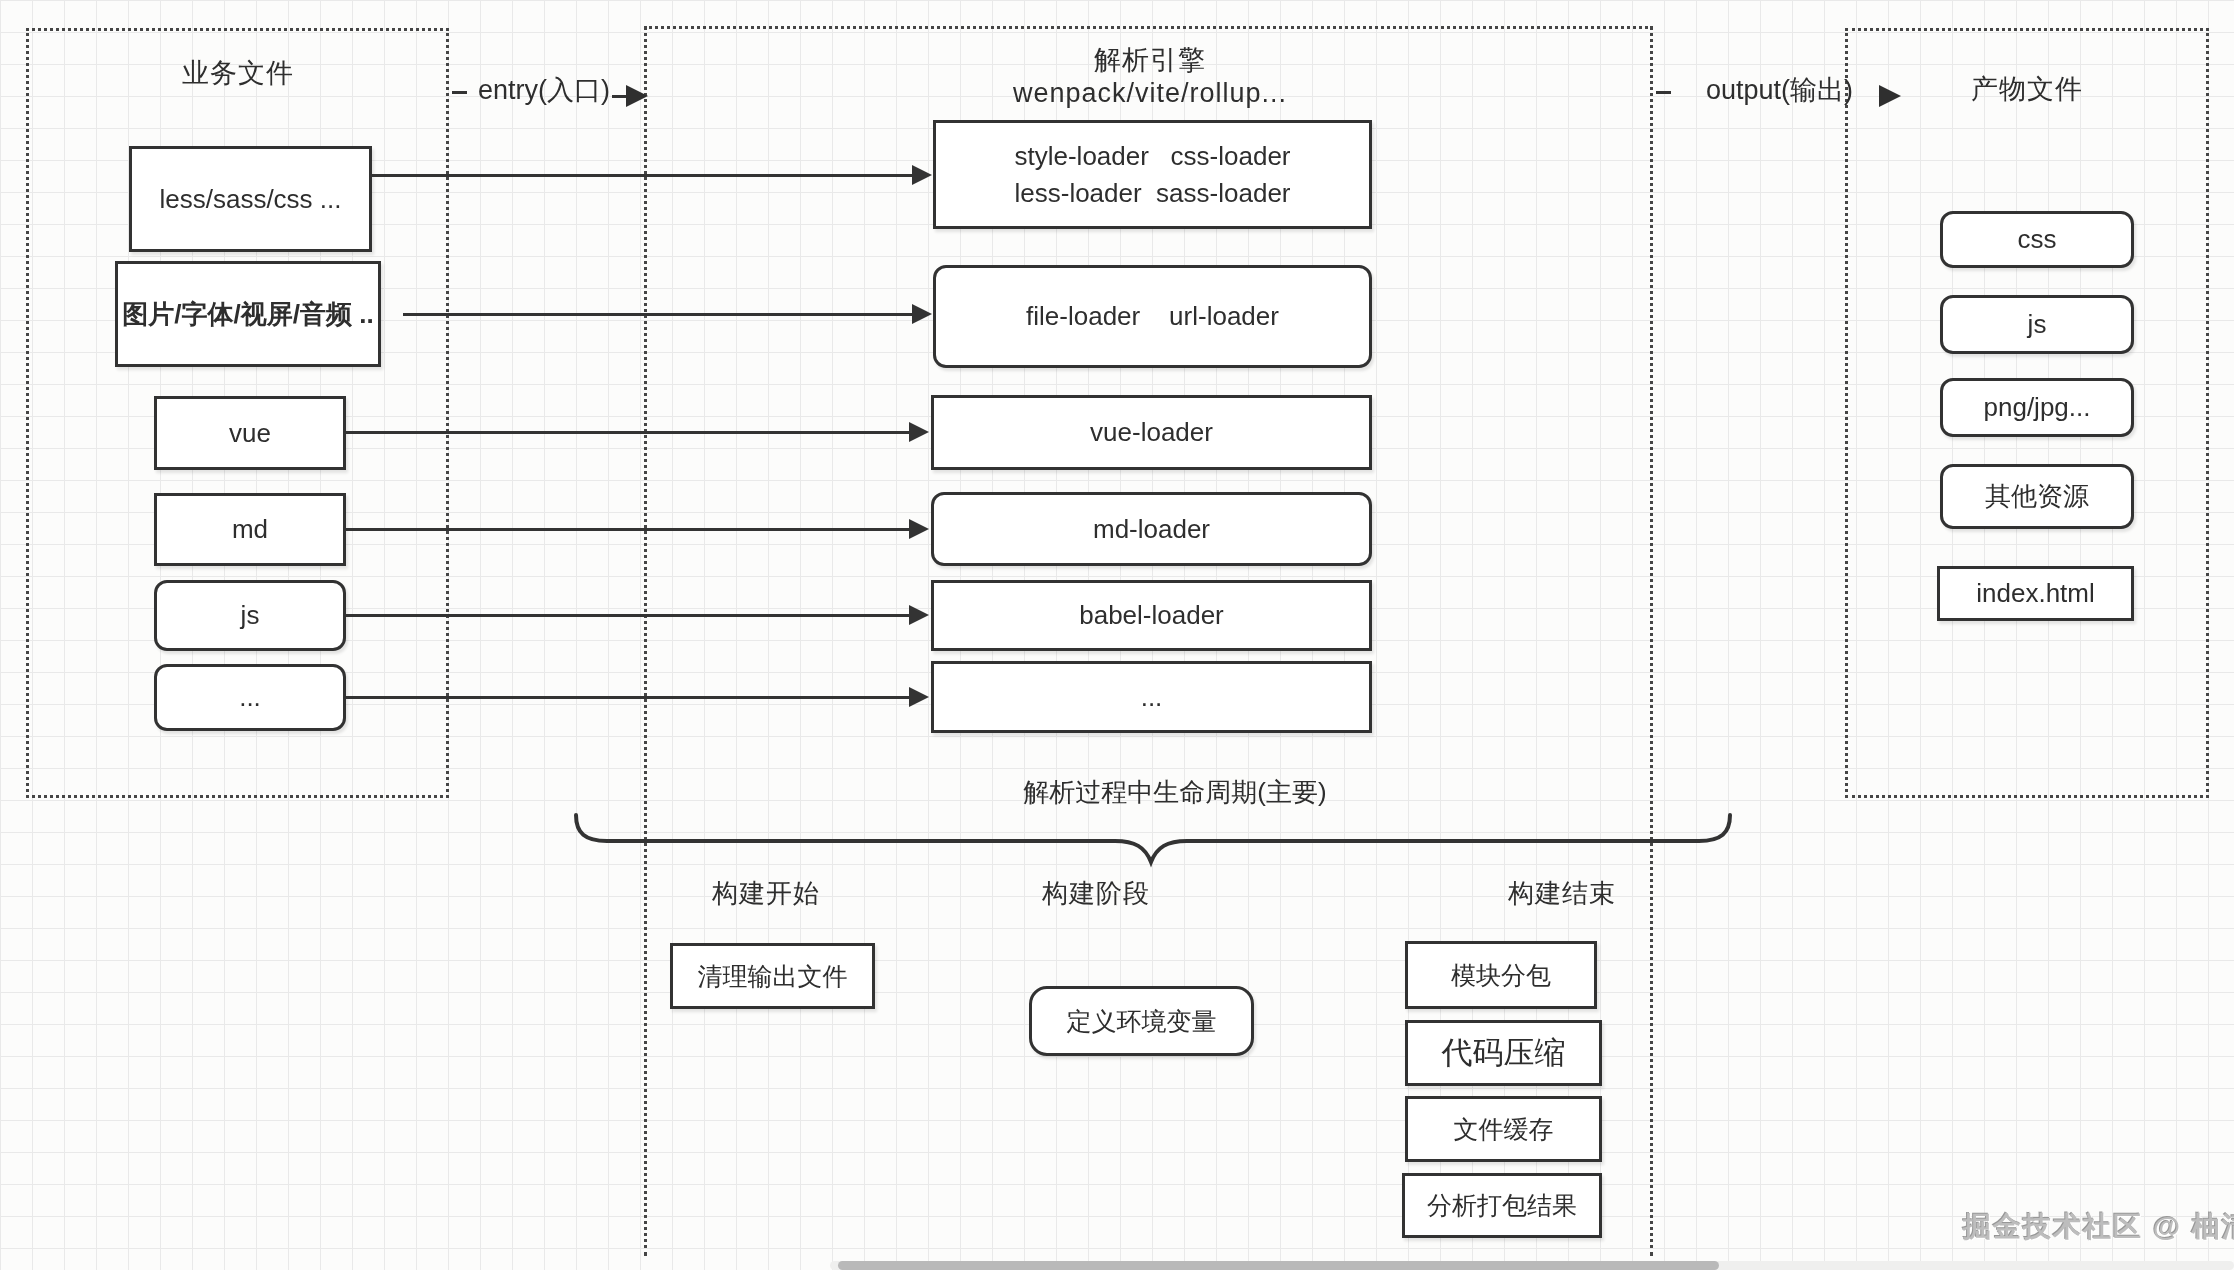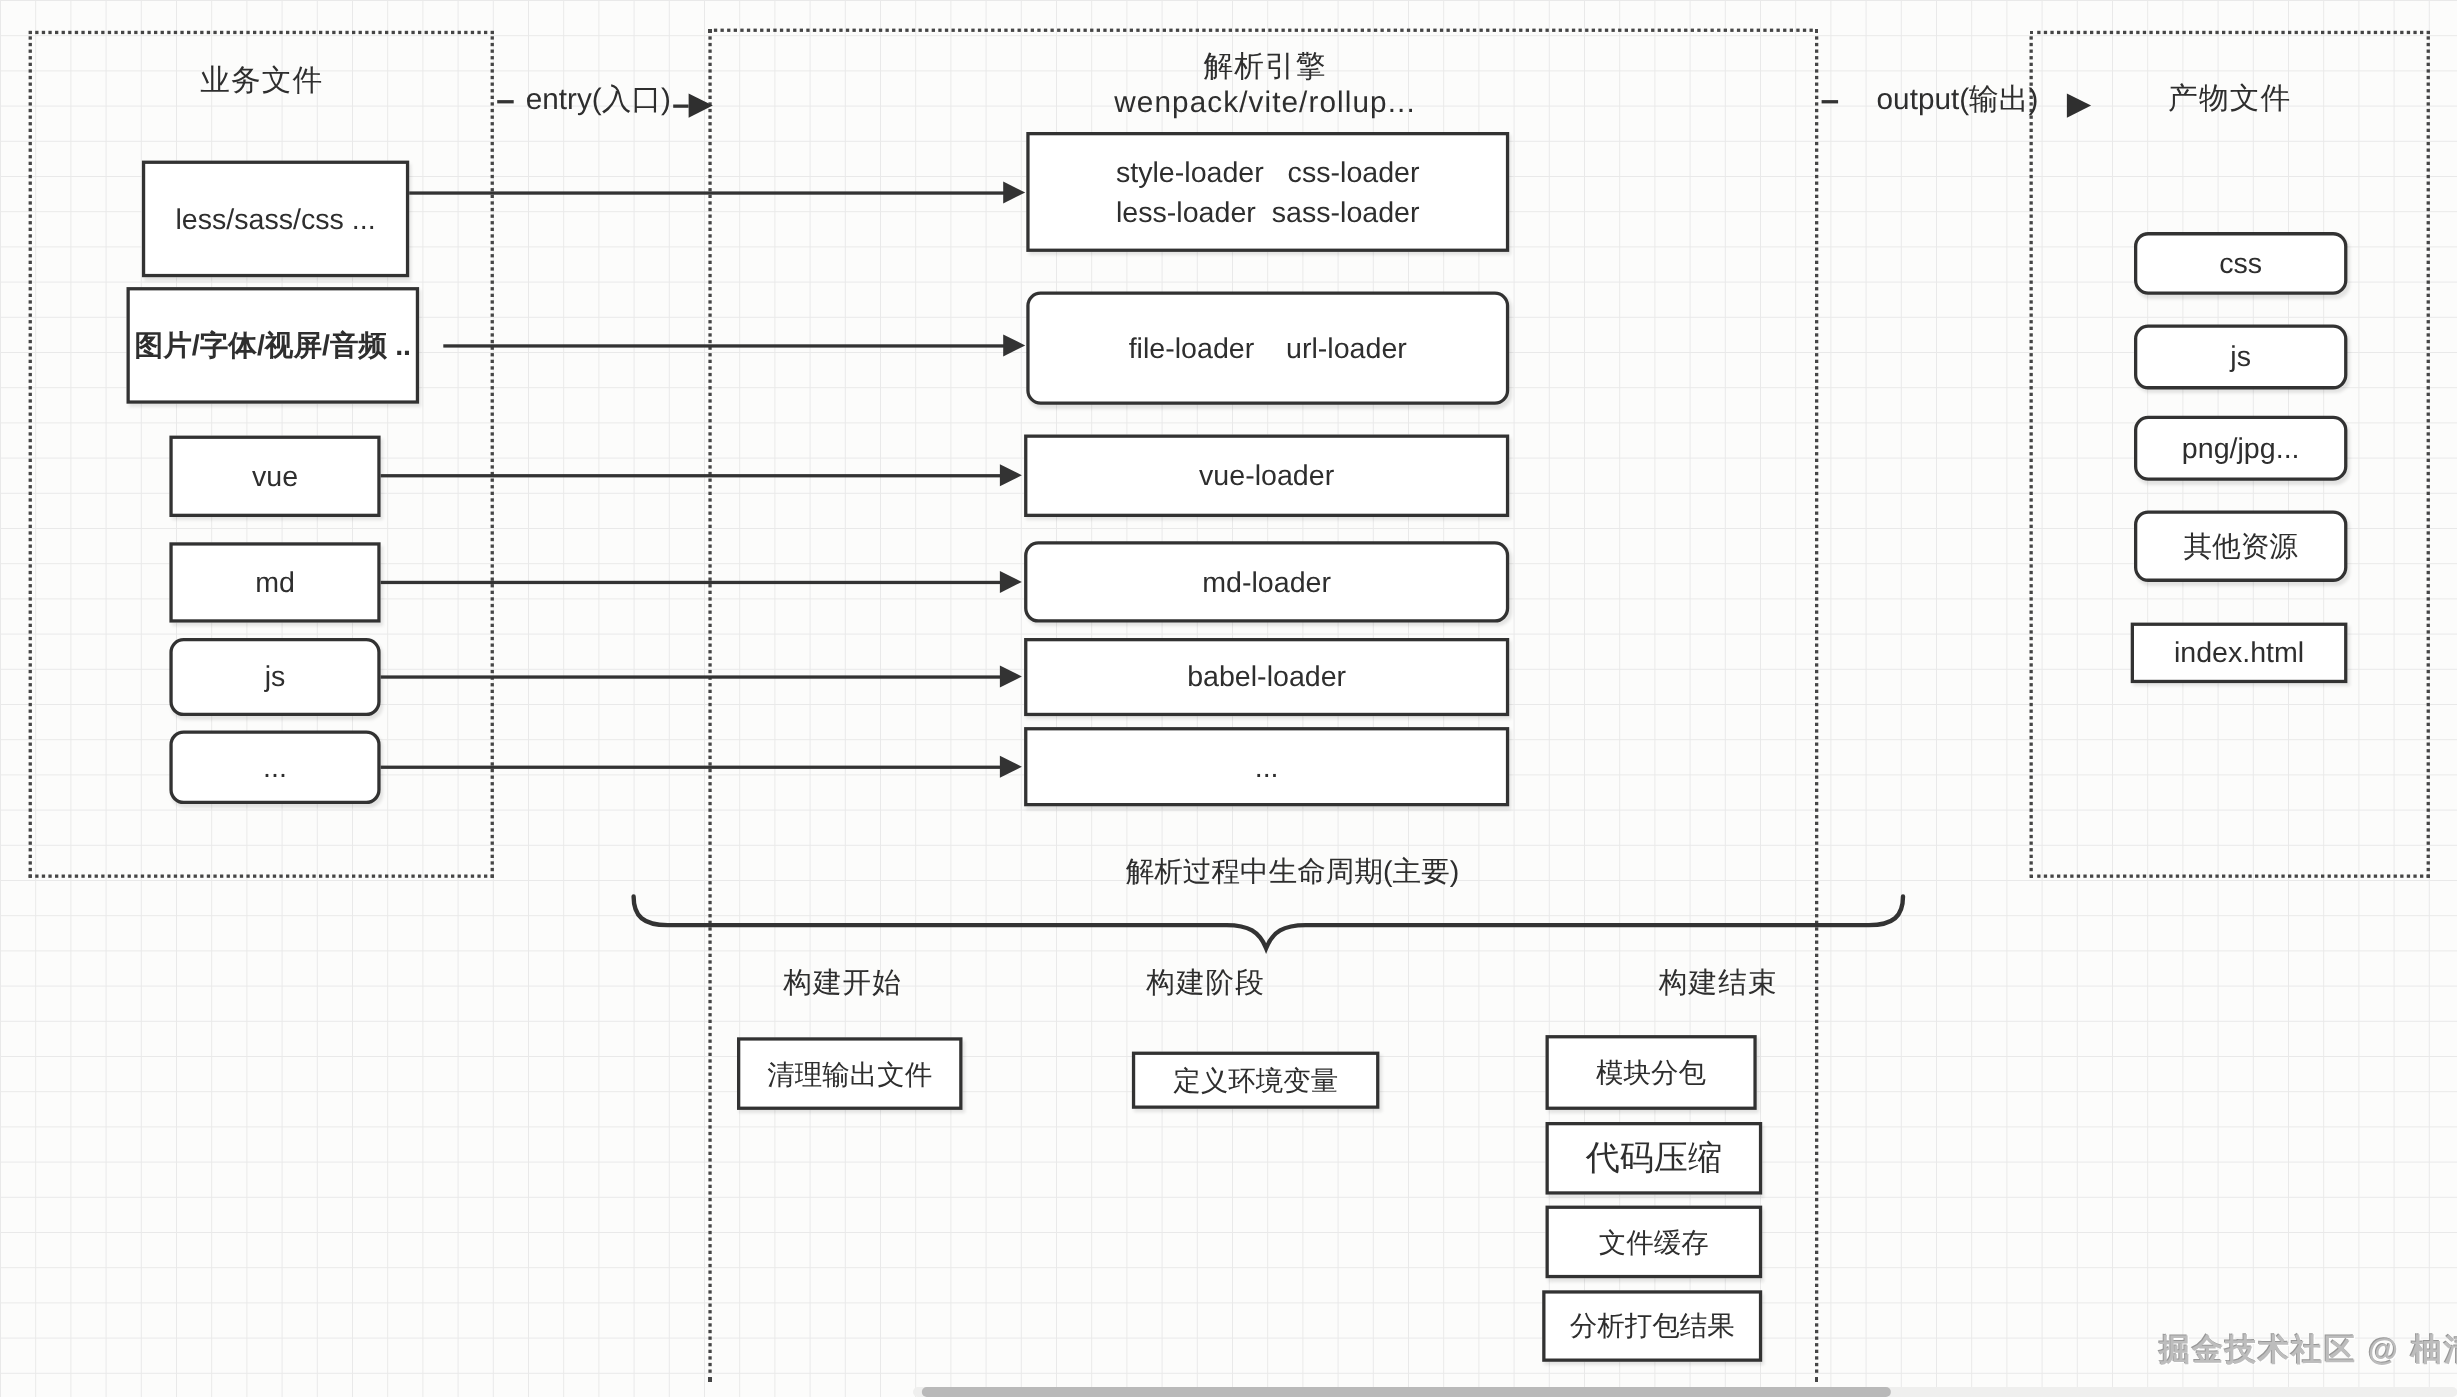--- a/index.html
+++ b/index.html
@@ -146,21 +146,21 @@
     <path d="M 3,4 C 3,22 12,30 34,30 L 542,30 C 562,30 572,36 578,51 C 584,36 594,30 614,30 L 1126,30 C 1148,30 1157,22 1157,4" stroke="#333333" stroke-width="4" fill="none" stroke-linecap="round"></path>
   </svg>
 
   <div class="phase-label" style="left:666px;top:876px;width:200px;">构建开始</div>
   <div class="phase-label" style="left:996px;top:876px;width:200px;">构建阶段</div>
   <div class="phase-label" style="left:1462px;top:876px;width:200px;">构建结束</div>
 
   <div class="box" style="left:670px;top:943px;width:205px;height:66px;font-size:25px;">
     <span>清理输出文件</span>
   </div>
-  <div class="box" style="left:1029px;top:956px;width:225px;height:52px;font-size:25px;">
+  <div class="box" style="left:1029px;top:986px;width:225px;height:70px;font-size:25px;border-radius:18px;">
     <span>定义环境变量</span>
   </div>
   <div class="box" style="left:1405px;top:941px;width:192px;height:68px;font-size:25px;">
     <span>模块分包</span>
   </div>
   <div class="box" style="left:1405px;top:1020px;width:197px;height:66px;font-size:31px;">
     <span>代码压缩</span>
   </div>
   <div class="box" style="left:1405px;top:1096px;width:197px;height:66px;font-size:25px;">
     <span>文件缓存</span>

